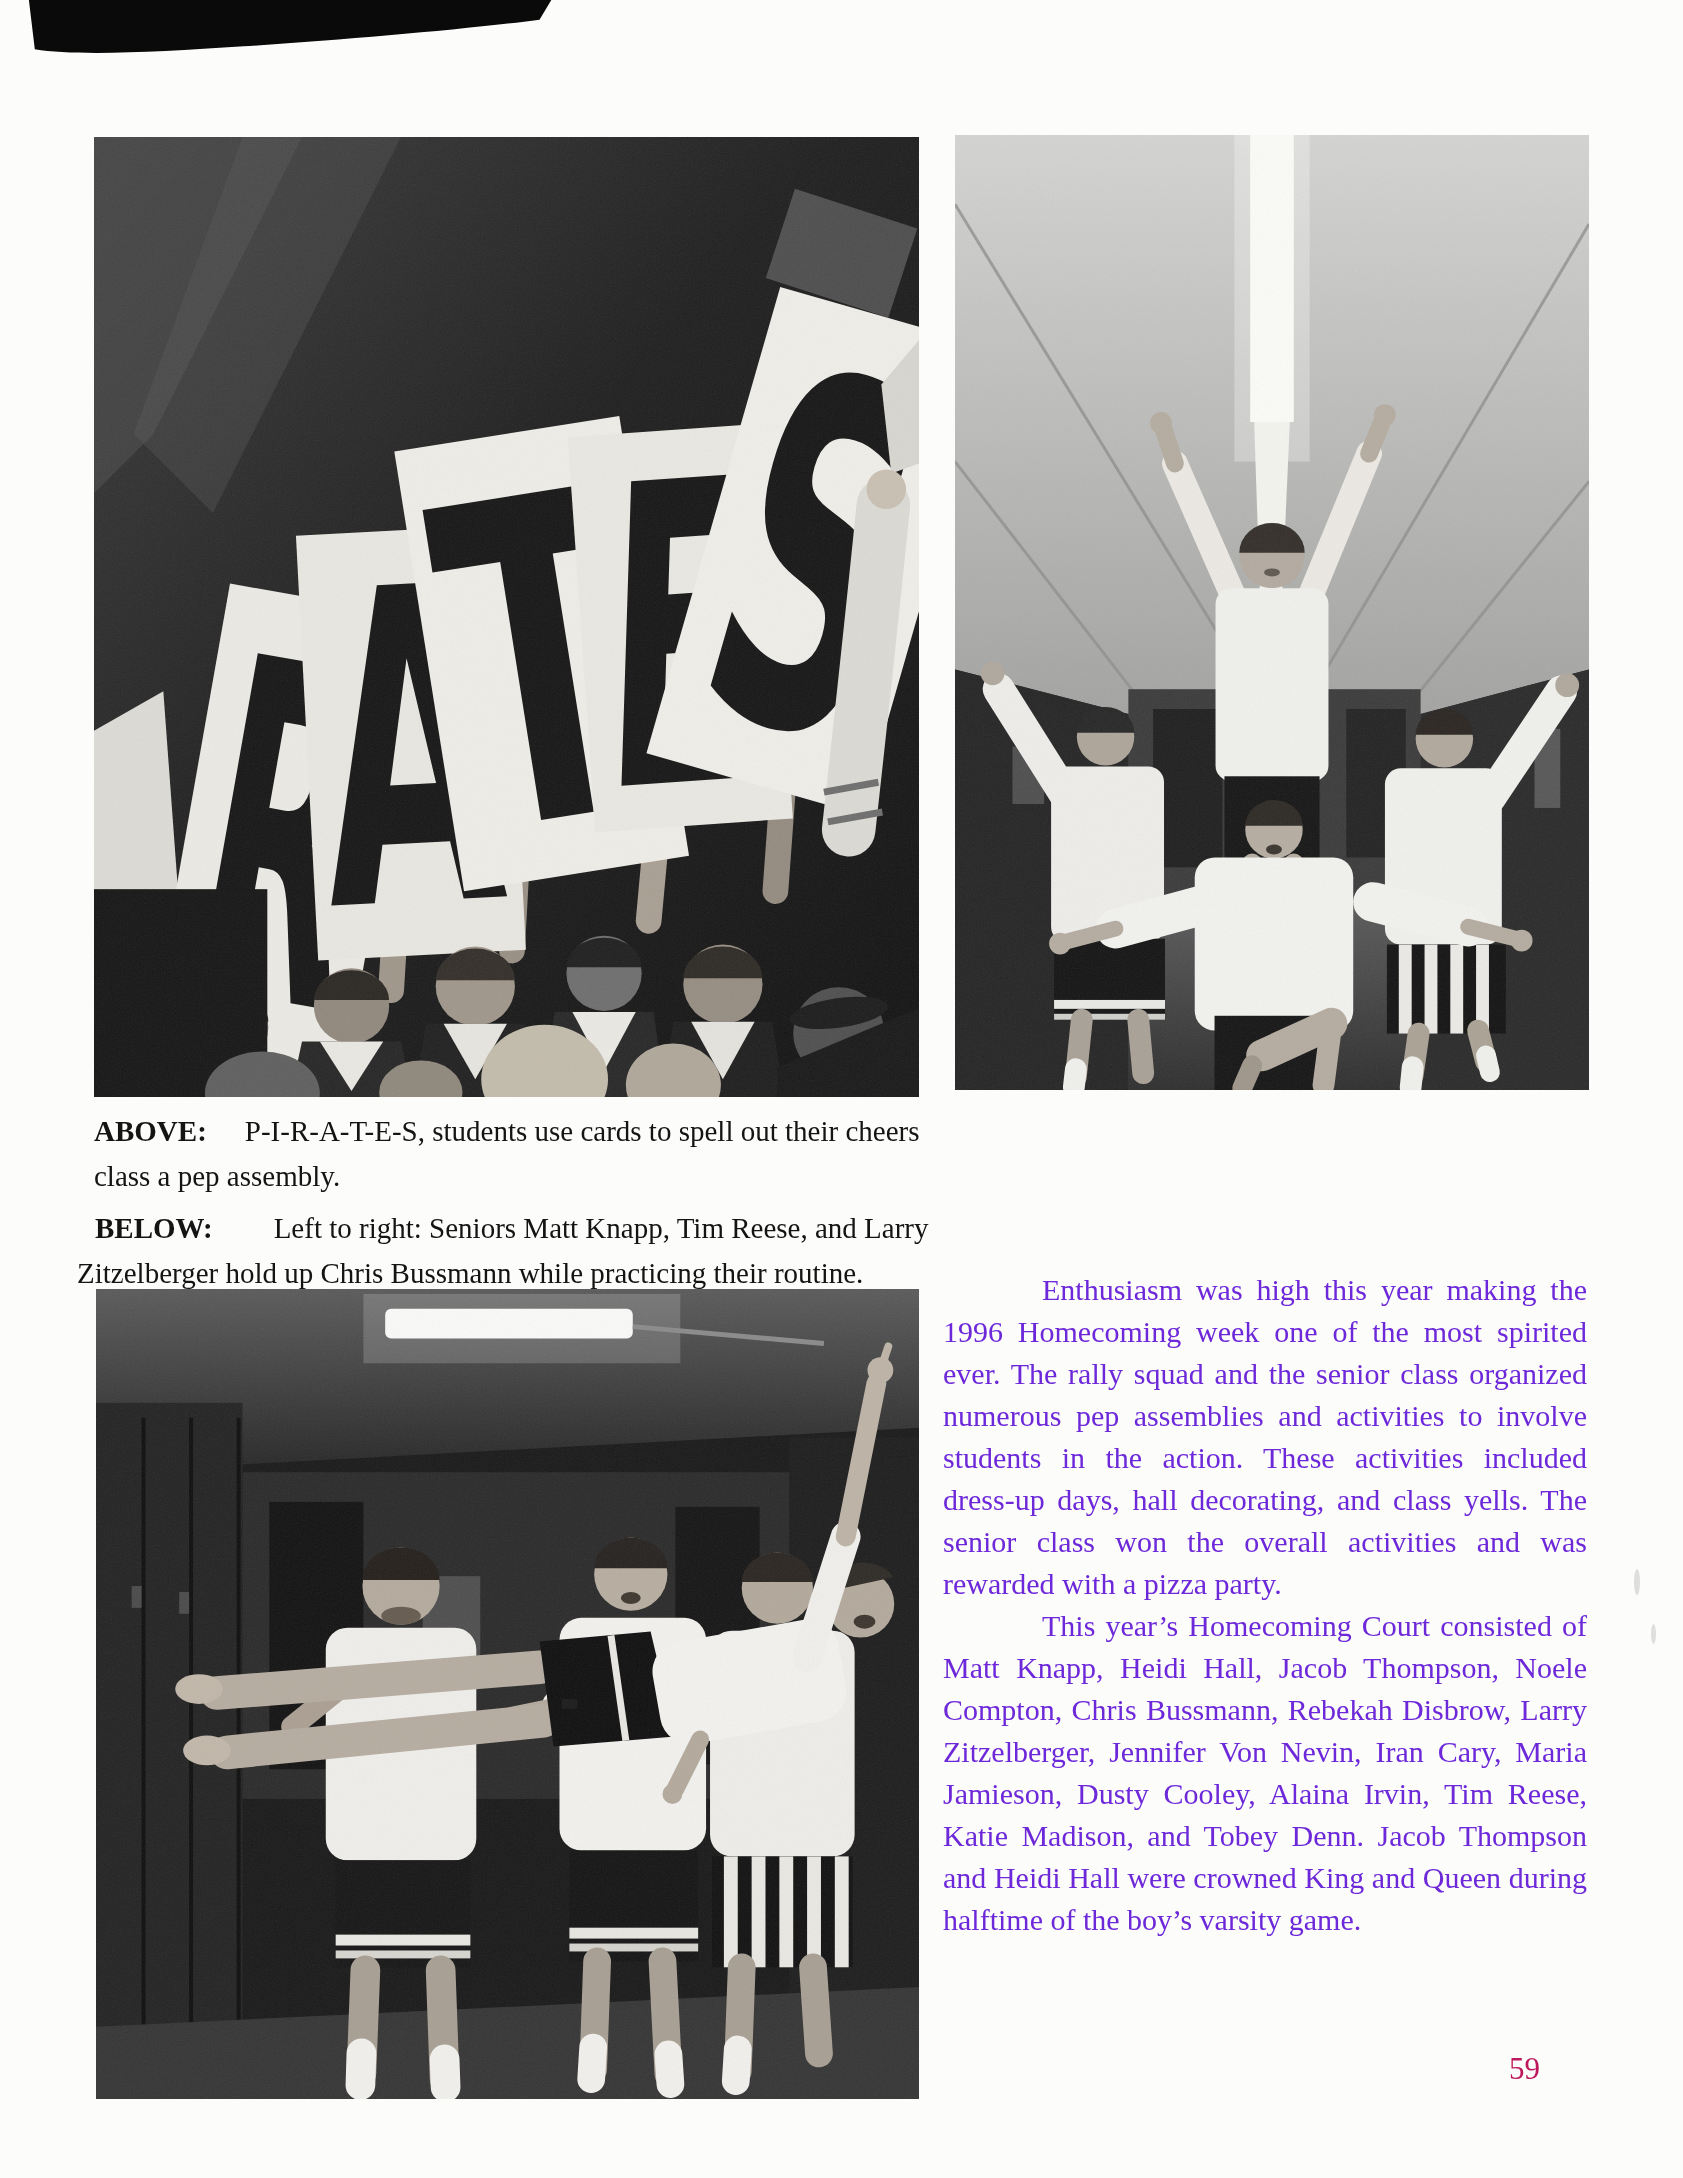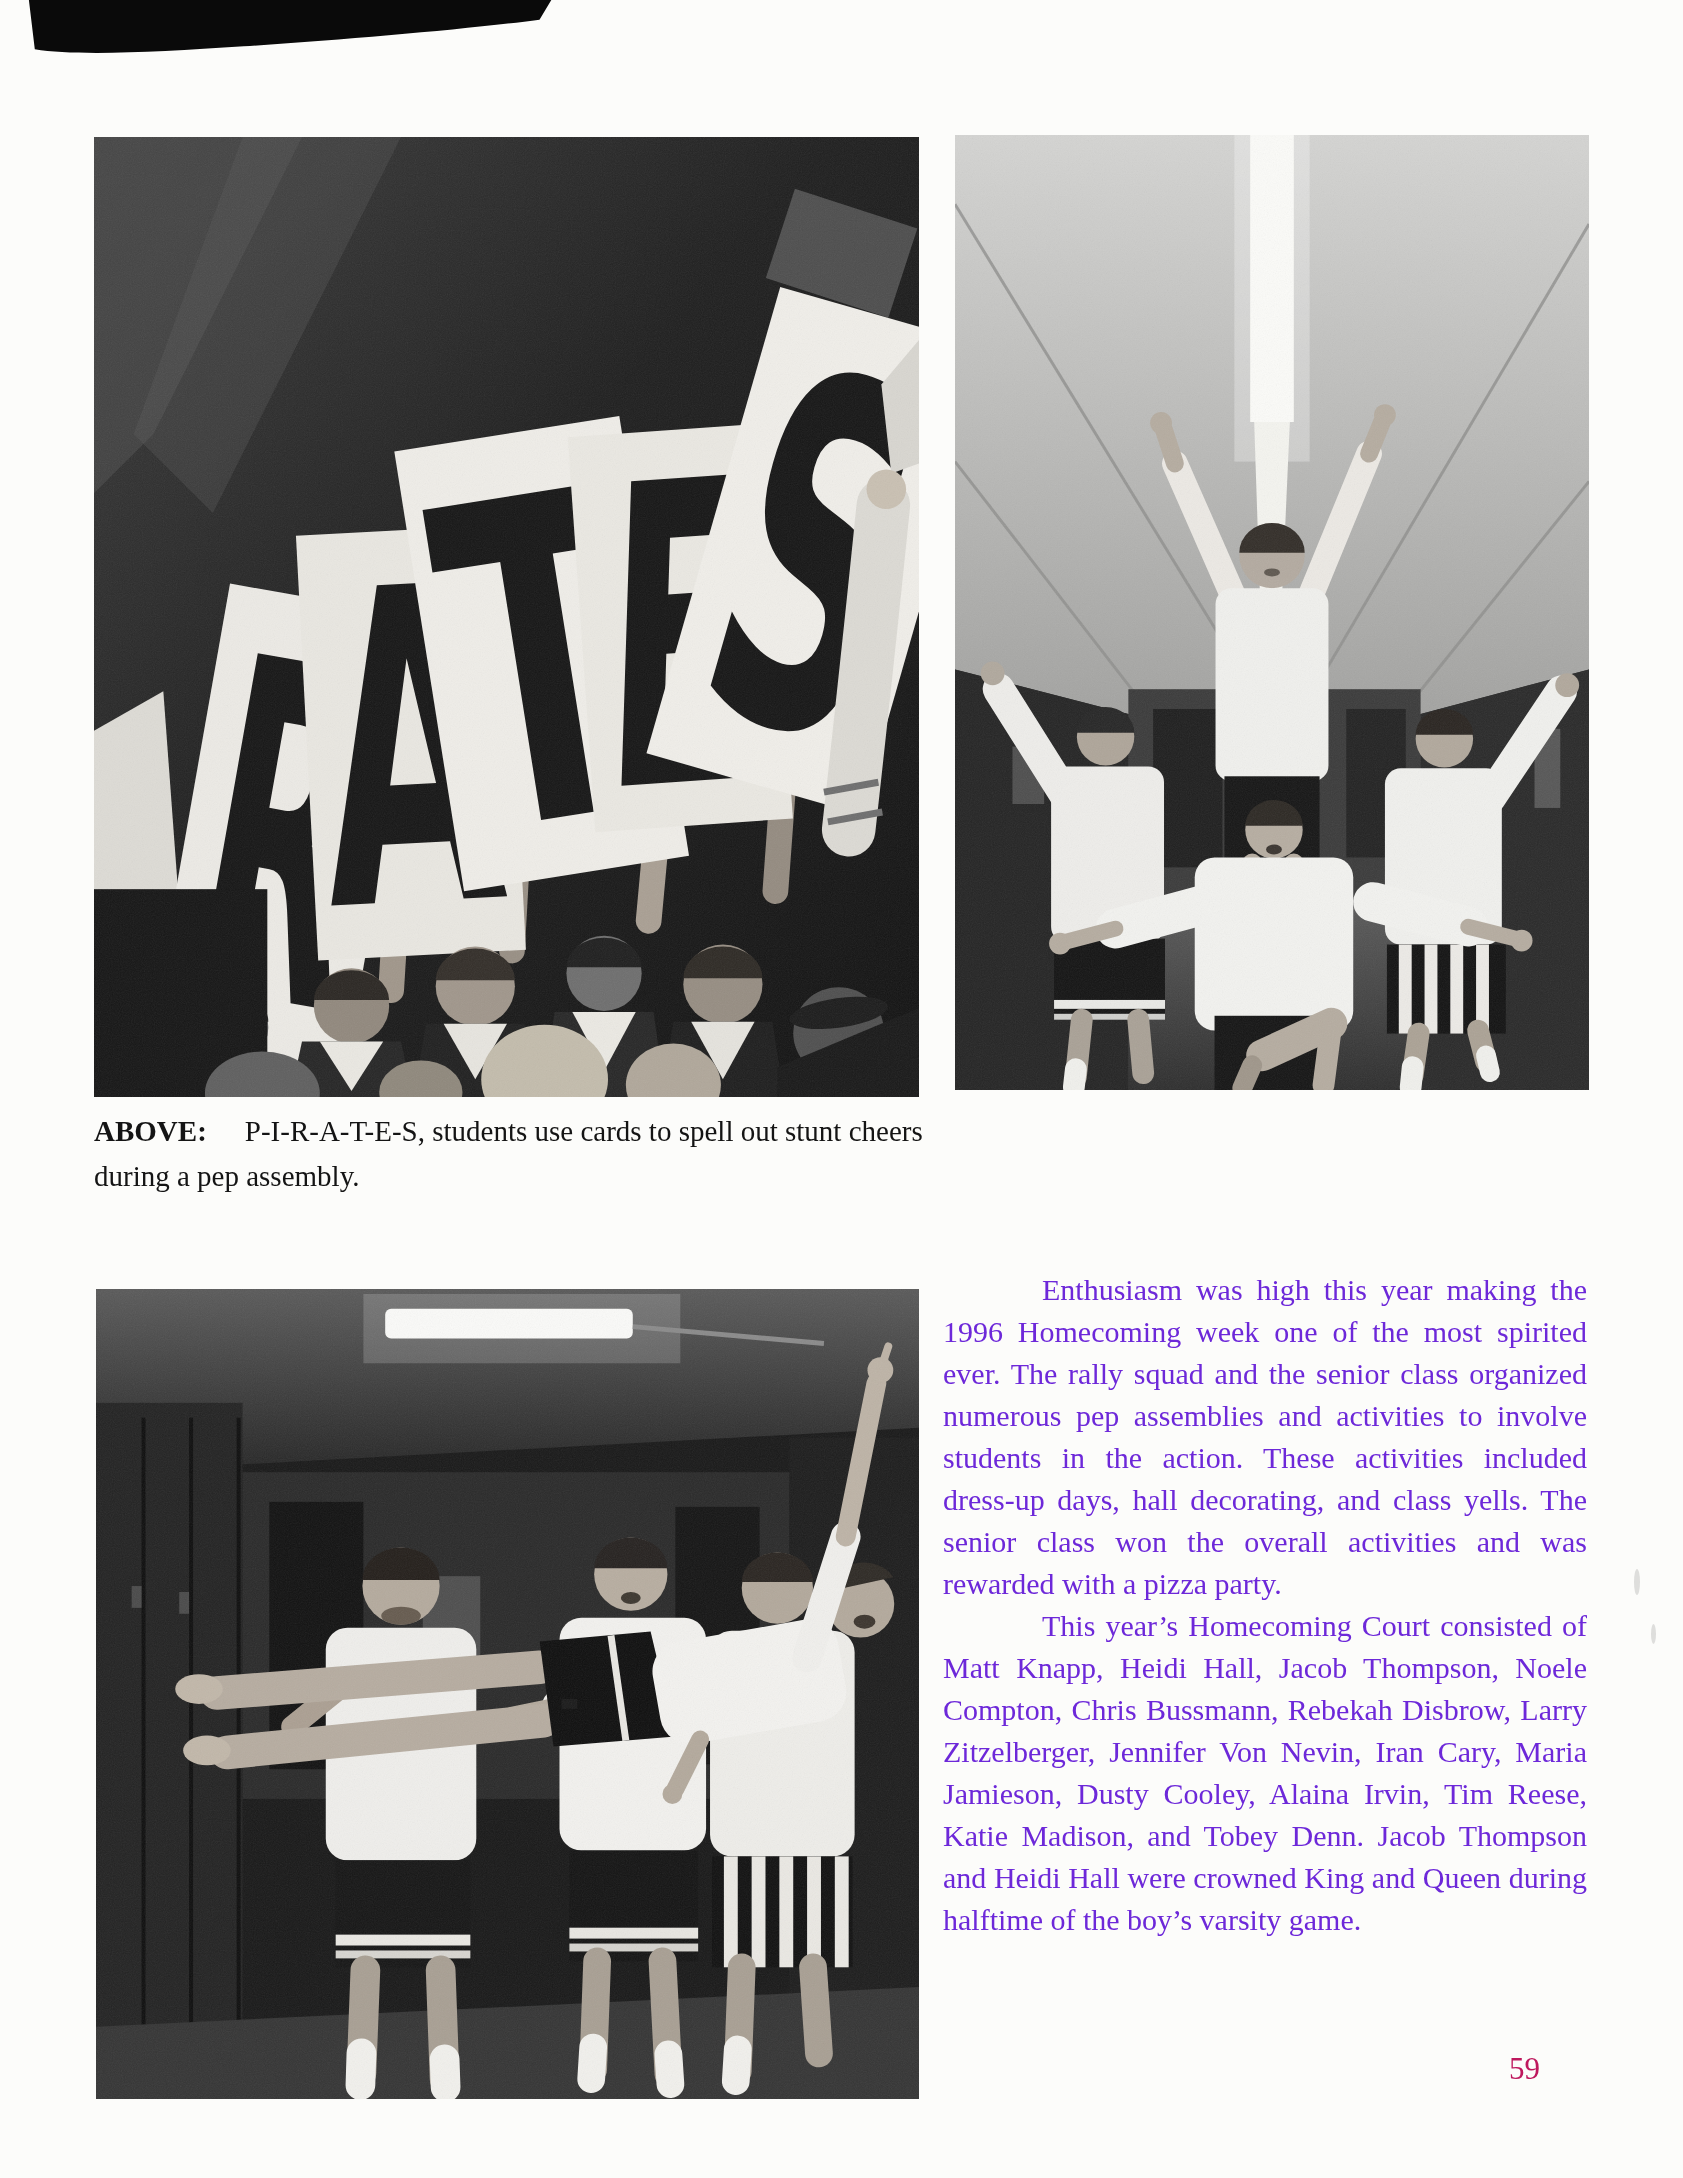--- a/index.html
+++ b/index.html
@@ -229,23 +229,26 @@
         <rect x="262" y="890" width="120" height="75" fill="#151515"></rect>
         <path d="M310,930 L380,898" stroke="#b5aca0" stroke-width="32" stroke-linecap="round"></path>
         <path d="M380,898 L372,960" stroke="#b5aca0" stroke-width="22" stroke-linecap="round"></path>
         <path d="M300,940 L290,963" stroke="#9f968a" stroke-width="20" stroke-linecap="round"></path>
       </g>
       <rect width="640" height="965" filter="url(#g2)" opacity="0.1"></rect>
     </svg>
   </div>
 
   <div class="caption" style="left:94px;top:1109px;width:846px;">
-    <span class="cap-label">ABOVE:</span><span>P-I-R-A-T-E-S, students use cards to spell out stunt cheers during a pep assembly.</span>
-  </div>
-
+    <span class="cap-label">ABOVE:</span><span>P-I-R-A-T-E-S, students use cards to spell out their cheers class a pep assembly.</span>
+  </div>
+
+  <div class="caption" style="left:77px;top:1206px;width:853px;">
+    <span class="cap-label cap-label--wide">BELOW:</span><span>Left to right: Seniors Matt Knapp, Tim Reese, and Larry Zitzelberger hold up Chris Bussmann while practicing their routine.</span>
+  </div>
 
 
   <div class="photo" style="left:96px;top:1289px;width:823px;height:810px;">
     <svg viewBox="0 0 831 818" preserveAspectRatio="none">
       <defs>
         <linearGradient id="ceil3" x1="0" y1="0" x2="0" y2="1">
           <stop offset="0" stop-color="#5a5a5a"></stop>
             <stop offset="1" stop-color="#262626"></stop>
         </linearGradient>
         <filter id="g3">

